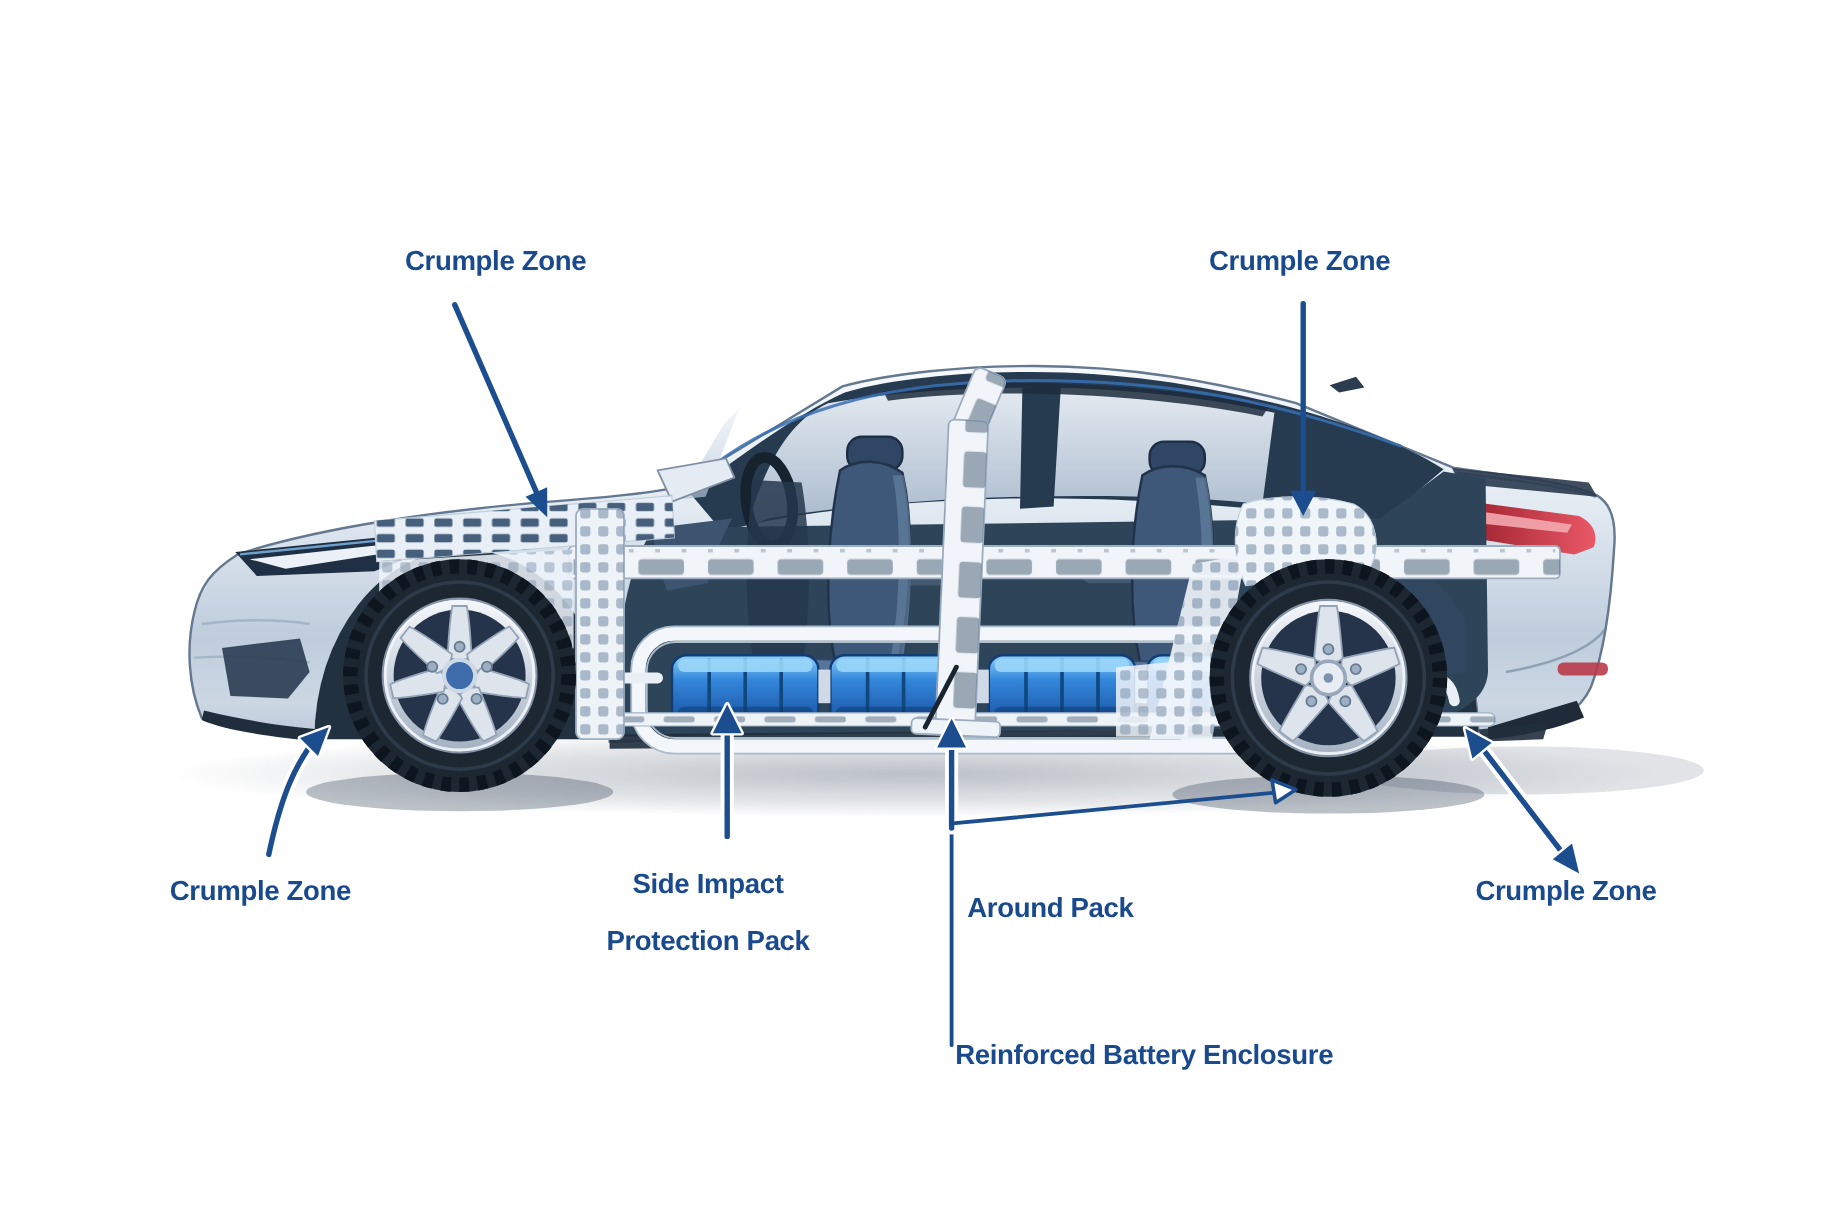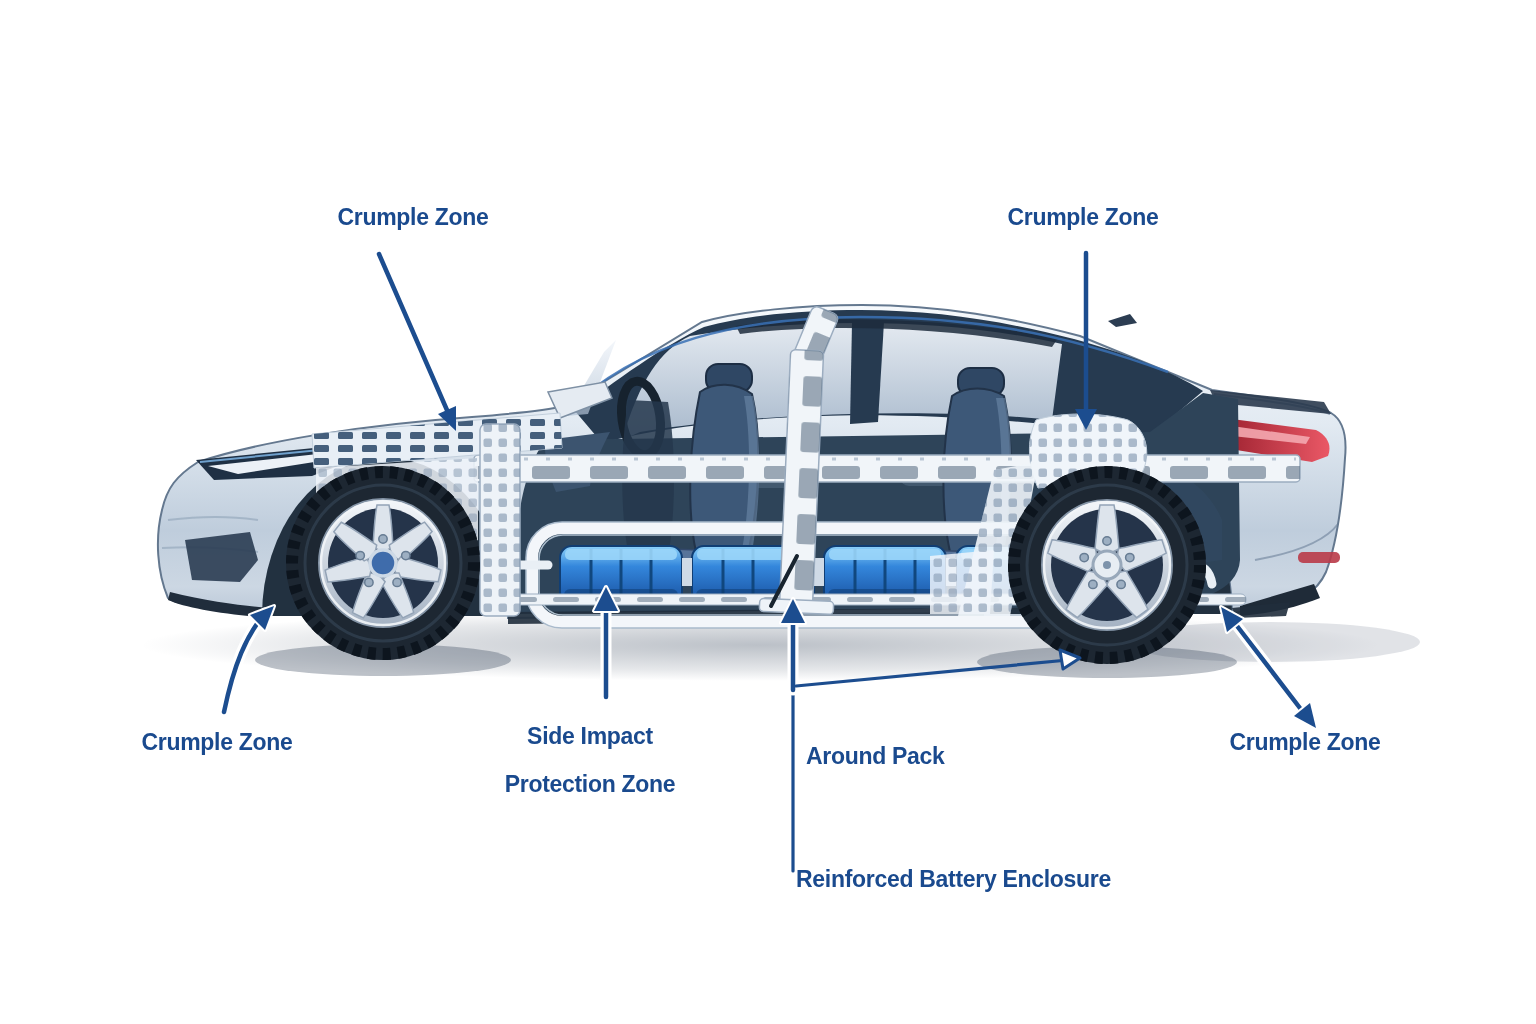--- a/index.html
+++ b/index.html
@@ -354,21 +354,21 @@
   </g>
 </svg>
 
 <div class="lbl center" style="left:413px;top:206px;">Crumple Zone</div>
 <div class="lbl center" style="left:1083px;top:206px;">Crumple Zone</div>
 <div class="lbl center" style="left:217px;top:731px;">Crumple Zone</div>
 <div class="lbl center" style="left:1305px;top:731px;">Crumple Zone</div>
 
 <div class="lbl center multi" style="left:590px;top:712px;">
   <span class="ln">Side Impact</span>
-  <span class="ln">Protection Zone</span>
+  <span class="ln">Protection Pack</span>
 </div>
 
 <div class="lbl multi-l" style="left:806px;top:730px;">
   <span class="ln">Around Pack</span>
 </div>
 
 <div class="lbl" style="left:796px;top:868px;">Reinforced Battery Enclosure</div>
 
 </div>
 

